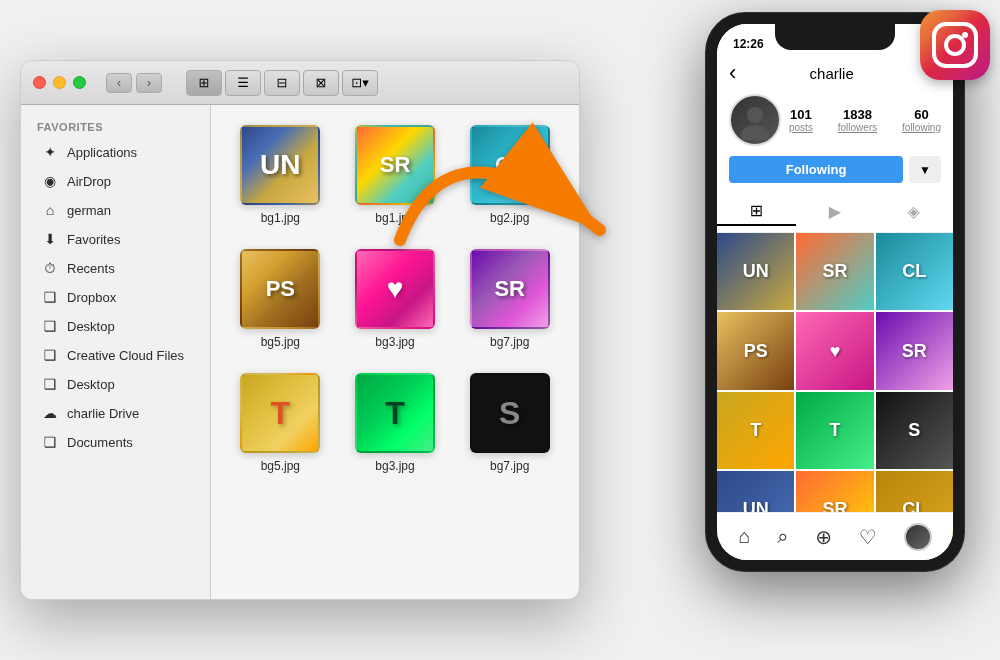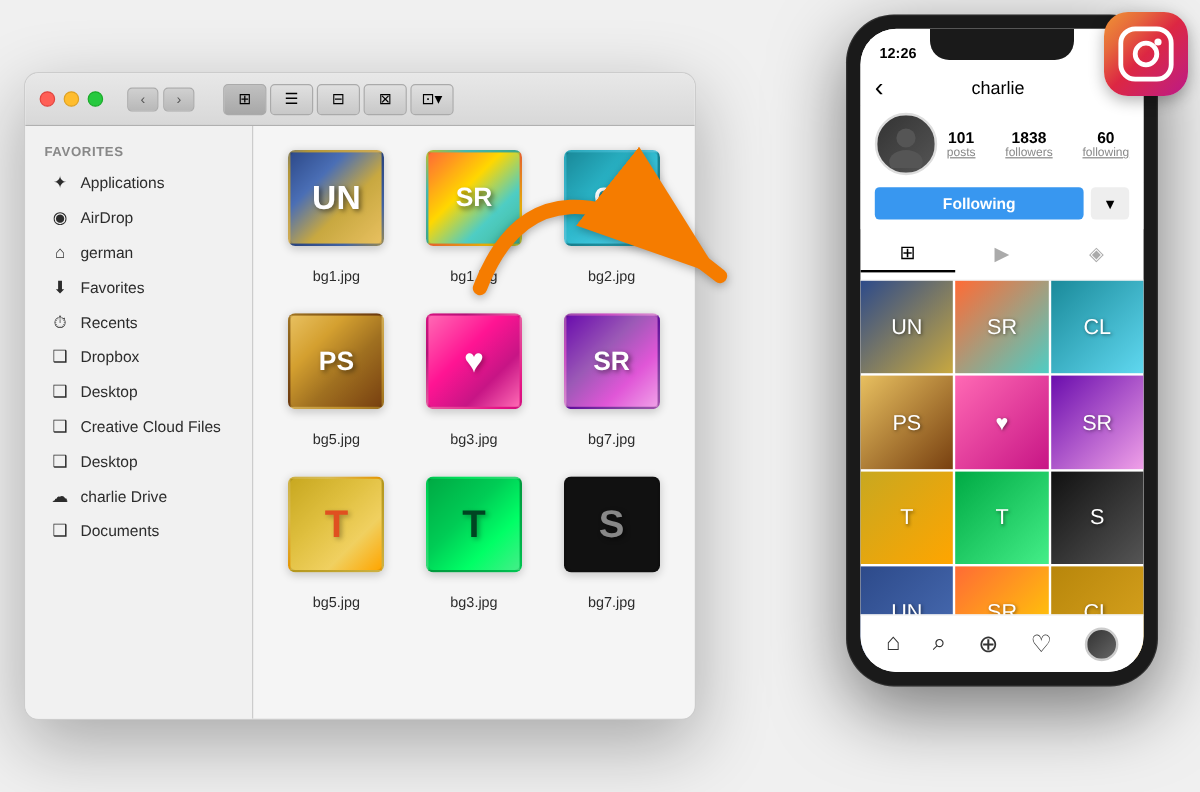--- a/index.html
+++ b/index.html
@@ -166,21 +166,20 @@
       border: 2px solid rgba(0,0,0,0.1);
       overflow: hidden;
       box-shadow: 0 2px 8px rgba(0,0,0,0.2);
       position: relative;
     }
 
     .file-name {
       font-size: 12px;
       color: #2c2c2c;
       text-align: center;
-      margin-top: 12px;
     }
 
     
     .thumb-bg1 {
       background: linear-gradient(135deg, #2d4a8a 0%, #4a6eb5 30%, #c8a840 60%, #e8c060 100%);
       position: relative;
     }
     .thumb-bg1::after {
       content: 'UN';
       position: absolute;
@@ -463,21 +462,21 @@
     .cell-11 { background: linear-gradient(135deg, #ff6b35, #ffd700); }
     .cell-12 { background: linear-gradient(135deg, #b8860b, #daa520); }
 
     .cell-text {
       width: 100%;
       height: 100%;
       display: flex;
       align-items: center;
       justify-content: center;
       font-size: 18px;
-      font-weight: 400;
+      font-weight: 700;
       color: #fff;
       text-shadow: 1px 1px 3px rgba(0,0,0,0.5);
       border-radius: 19px;
     }
 
     
     .phone-bottom-nav {
       position: absolute;
       bottom: 0;
       left: 0;

